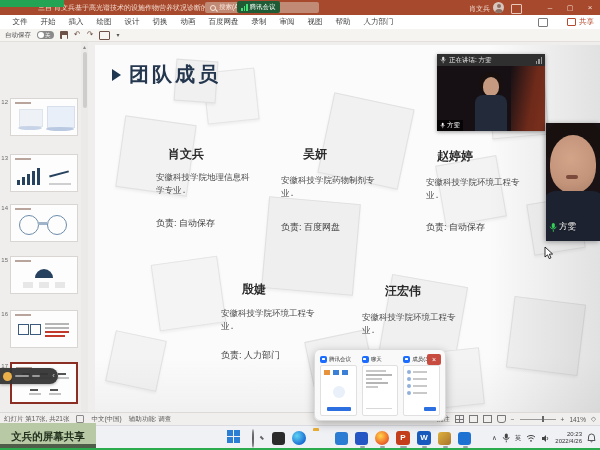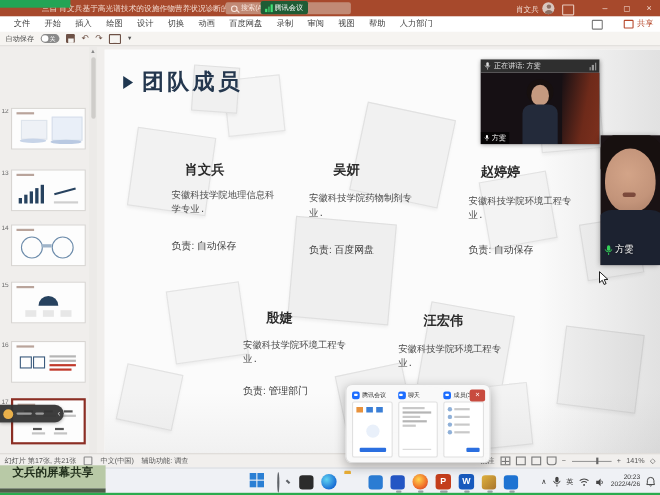--- a/index.html
+++ b/index.html
@@ -128,21 +128,21 @@
   .tsearch{width:8px;height:8px;border:1.5px solid #5f6368;border-radius:50%;margin:2px;position:relative;}
   .tsearch:after{content:"";position:absolute;left:7px;top:7px;width:4px;height:1.5px;background:#5f6368;transform:rotate(45deg);}
   .folder{width:13px;height:9px;background:#f7c34c;border-radius:1px;margin-top:4px;position:relative;}
   .folder:before{content:"";position:absolute;left:0;top:-2px;width:6px;height:3px;background:#e9ae35;border-radius:1px 1px 0 0;}
   .applet{display:flex;align-items:center;justify-content:center;color:#fff;font-size:8px;font-weight:bold;}
   .tray{position:absolute;right:4px;top:2px;display:flex;align-items:center;gap:5px;height:20px;}
   .tray .txt{font-size:6.5px;color:#333;}
   .timeblk{text-align:right;font-size:6px;color:#333;line-height:1.25;}
 
   
-  .banner{left:0;top:423px;width:96px;height:21px;background:#b8c9a6;z-index:8;display:flex;align-items:flex-start;justify-content:center;}
+  .banner{left:0;top:423px;width:96px;height:21px;background:#b8c9a6;z-index:8;display:flex;align-items:flex-end;justify-content:center;}
   .banner .t{font-size:10.5px;font-weight:bold;color:#22301d;white-space:nowrap;}
   .bannerstrip{left:0;top:444px;width:96px;height:4px;background:#4f5d49;z-index:8;}
 
   .cursor{left:544px;top:246px;z-index:10;}
 
   
   .face{position:absolute;border-radius:50% 50% 45% 45%;}
   .hair{position:absolute;border-radius:50% 50% 40% 40%;background:#17100f;}
 </style>
 </head>
@@ -317,21 +317,21 @@
       <div class="abs mname" style="left:208px;top:101px;">吴妍</div>
       <div class="abs mdesc" style="left:186px;top:130px;">安徽科技学院药物制剂专业.</div>
       <div class="abs mrole" style="left:186px;top:176px;">负责: 百度网盘</div>
 
       <div class="abs mname" style="left:342px;top:103px;">赵婷婷</div>
       <div class="abs mdesc" style="left:331px;top:132px;">安徽科技学院环境工程专业.</div>
       <div class="abs mrole" style="left:331px;top:176px;">负责: 自动保存</div>
 
       <div class="abs mname" style="left:147px;top:236px;">殷婕</div>
       <div class="abs mdesc" style="left:126px;top:263px;">安徽科技学院环境工程专业.</div>
-      <div class="abs mrole" style="left:126px;top:304px;">负责: 管理部门</div>
+      <div class="abs mrole" style="left:126px;top:304px;">负责: 人力部门</div>
 
       <div class="abs mname" style="left:290px;top:238px;">汪宏伟</div>
       <div class="abs mdesc" style="left:267px;top:267px;">安徽科技学院环境工程专业.</div>
     </div>
   </div>
 
   <div class="abs speakwin">
     <div class="speakhdr">
       <svg width="6" height="8" viewBox="0 0 8 10">
         <rect x="2.8" y="0.5" width="3" height="5" rx="1.5" fill="#ddd"></rect>

